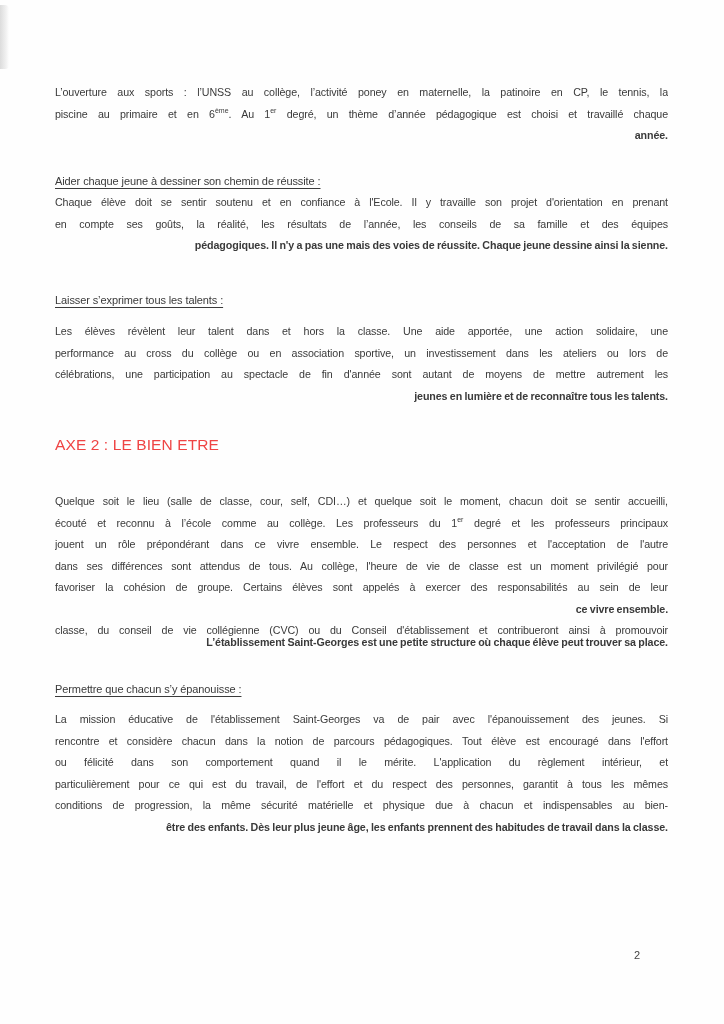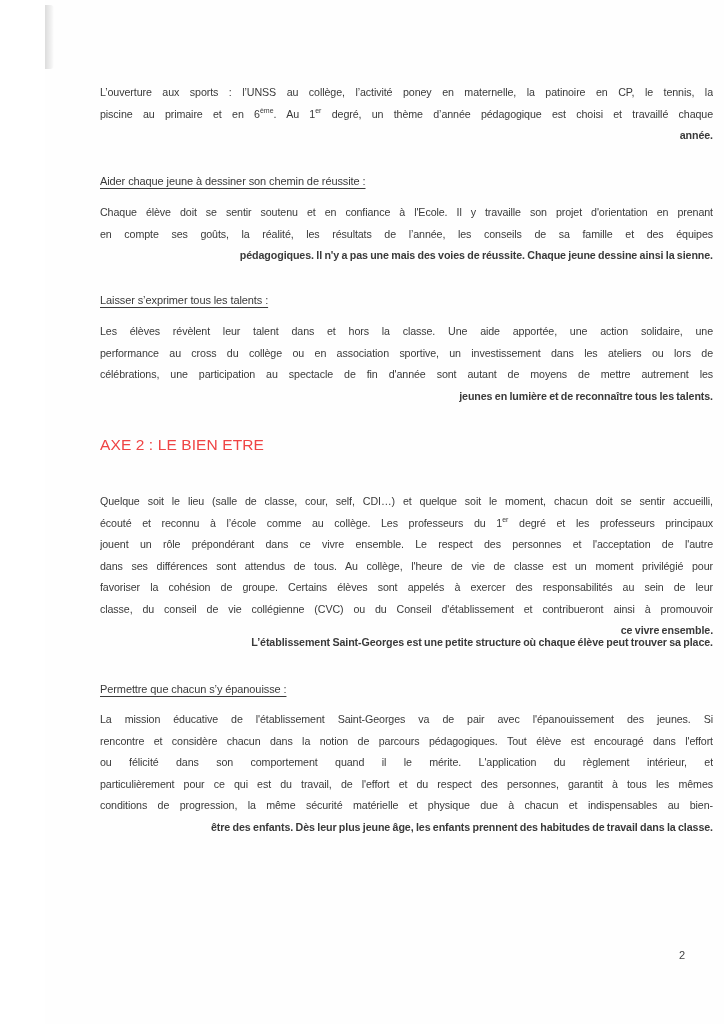--- a/index.html
+++ b/index.html
@@ -12,21 +12,20 @@
     height: 1024px;
     position: relative;
     font-family: "Liberation Sans", "DejaVu Sans", sans-serif;
     overflow: hidden;
   }
   .page {
     position: absolute;
     inset: 0;
     background: #fefefe;
     color: #3a3a3a;
-    margin-left: 45px;
   }
   
   .scan-smudge {
     position: absolute;
     left: 0;
     top: 5px;
     width: 9px;
     height: 64px;
     background: linear-gradient(to right, #dcdcdc, #f2f2f2 70%, rgba(255,255,255,0));
     border-radius: 0 4px 4px 0;
@@ -98,21 +97,21 @@
   <div class="scan-smudge"></div>
 
   <div class="block para" style="top:82px">
       <div class="line line-just">L’ouverture aux sports : l’UNSS au collège, l’activité poney en maternelle, la patinoire en CP, le tennis, la</div>
       <div class="line line-just">piscine au primaire et en 6<sup>ème</sup>. Au 1<sup>er</sup> degré, un thème d’année pédagogique est choisi et travaillé chaque</div>
       <div class="line line-last">année.</div>
     </div>
 
   <div class="block heading" style="top:171px">Aider chaque jeune à dessiner son chemin de réussite :</div>
 
-  <div class="block para" style="top:202px">
+  <div class="block para" style="top:192px">
       <div class="line line-just">Chaque élève doit se sentir soutenu et en confiance à l'Ecole. Il y travaille son projet d'orientation en prenant</div>
       <div class="line line-just">en compte ses goûts, la réalité, les résultats de l’année, les conseils de sa famille et des équipes</div>
       <div class="line line-last">pédagogiques. Il n'y a pas une mais des voies de réussite. Chaque jeune dessine ainsi la sienne.</div>
     </div>
 
   <div class="block heading" style="top:290px">Laisser s’exprimer tous les talents :</div>
 
   <div class="block para" style="top:321px">
       <div class="line line-just">Les élèves révèlent leur talent dans et hors la classe. Une aide apportée, une action solidaire, une</div>
       <div class="line line-just">performance au cross du collège ou en association sportive, un investissement dans les ateliers ou lors de</div>
@@ -122,22 +121,22 @@
 
   <div class="block axe-title" style="top:433px">AXE 2 : LE BIEN ETRE</div>
 
 
   <div class="block para" style="top:491px">
       <div class="line line-just">Quelque soit le lieu (salle de classe, cour, self, CDI…) et quelque soit le moment, chacun doit se sentir accueilli,</div>
       <div class="line line-just">écouté et reconnu à l’école comme au collège. Les professeurs du 1<sup>er</sup> degré et les professeurs principaux</div>
       <div class="line line-just">jouent un rôle prépondérant dans ce vivre ensemble. Le respect des personnes et l'acceptation de l'autre</div>
       <div class="line line-just">dans ses différences sont attendus de tous. Au collège, l'heure de vie de classe est un moment privilégié pour</div>
       <div class="line line-just">favoriser la cohésion de groupe. Certains élèves sont appelés à exercer des responsabilités au sein de leur</div>
+      <div class="line line-last">ce vivre ensemble.</div>
       <div class="line line-just">classe, du conseil de vie collégienne (CVC) ou du Conseil d'établissement et contribueront ainsi à promouvoir</div>
-      <div class="line line-last">ce vivre ensemble.</div>
     </div>
 
   <div class="block para" style="top:632px">
       <div class="line line-last">L’établissement Saint-Georges est une petite structure où chaque élève peut trouver sa place.</div>
     </div>
 
   <div class="block heading" style="top:679px">Permettre que chacun s’y épanouisse :</div>
 
   <div class="block para" style="top:709px">
       <div class="line line-just">La mission éducative de l'établissement Saint-Georges va de pair avec l'épanouissement des jeunes. Si</div>

